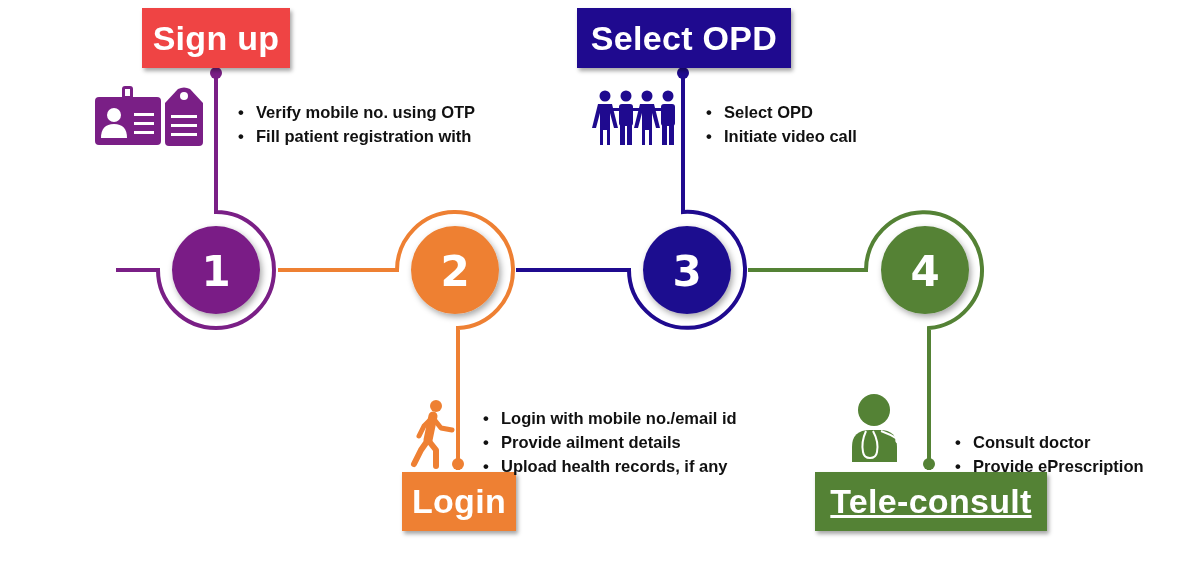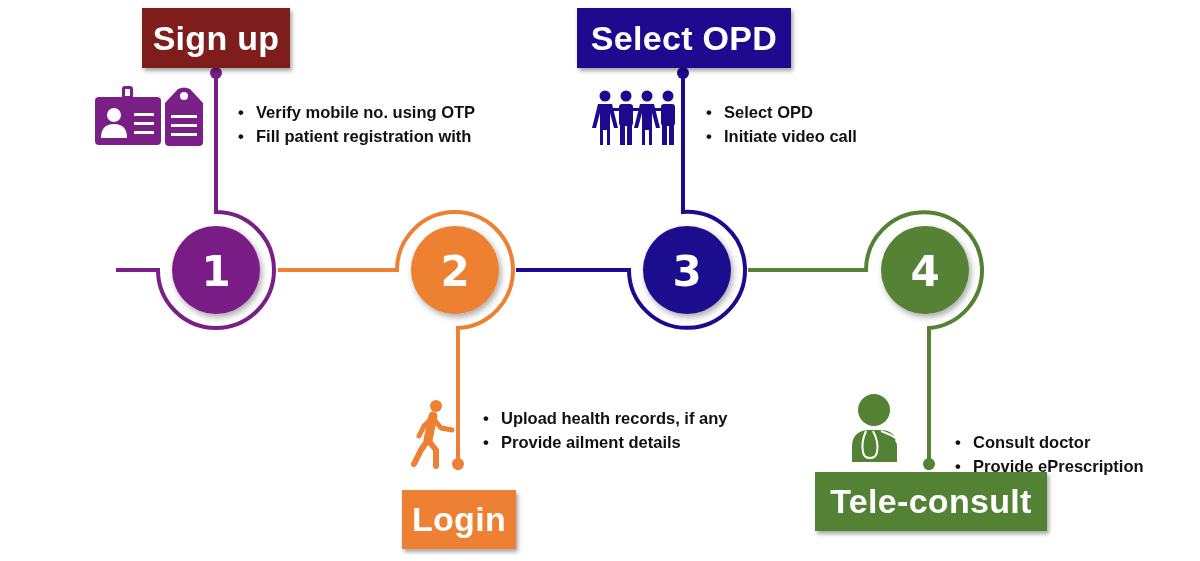--- a/index.html
+++ b/index.html
@@ -98,33 +98,34 @@
 
   <g fill="#548235">
     <circle cx="874" cy="410" r="16"></circle>
     <path d="M852 462 V447 Q852 430 870 430 H880 Q897 430 897 447 V462 Z"></path>
     <path d="M866 431 Q861 442 863 452 Q864 458 870 458 Q876 458 877 452 Q879 442 873 431" fill="none" stroke="#fff" stroke-width="2"></path>
     <path d="M881 431 Q890 434 899 440" fill="none" stroke="#fff" stroke-width="2"></path>
     <circle cx="899" cy="440" r="3" fill="none" stroke="#fff" stroke-width="1.5"></circle>
   </g>
 </svg>
 
-<div class="title-box" style="left:142px; top:8px; width:148px; height:60px; background:#7f1d1d;">Sign up</div>
+<div class="title-box" style="left:142px; top:8px; width:148px; height:60px; background:#ef4444;">Sign up</div>
 <div class="title-box" style="left:577px; top:8px; width:214px; height:60px; background:#1f0a8f;">Select OPD</div>
-<div class="title-box" style="left:402px; top:490px; width:114px; height:59px; background:#ee8033;">Login</div>
-<div class="title-box" style="left:815px; top:472px; width:232px; height:59px; background:#548235;">Tele-consult</div>
+<div class="title-box" style="left:402px; top:472px; width:114px; height:59px; background:#ee8033;">Login</div>
+<div class="title-box" style="left:815px; top:472px; width:232px; height:59px; background:#548235;text-decoration:underline;">Tele-consult</div>
 
 <ul class="bullets" style="left:224px; top:88px;">
   <li>Verify mobile no. using OTP</li>
   <li>Fill patient registration with</li>
 </ul>
 <ul class="bullets" style="left:692px; top:88px;">
   <li>Select OPD</li>
   <li>Initiate video call</li>
 </ul>
 <ul class="bullets" style="left:469px; top:394px;">
+  <li>Login with mobile no./email id</li>
+  <li>Provide ailment details</li>
   <li>Upload health records, if any</li>
-  <li>Provide ailment details</li>
 </ul>
 <ul class="bullets" style="left:941px; top:418px;">
   <li>Consult doctor</li>
   <li>Provide ePrescription</li>
 </ul>
 
 </body></html>

